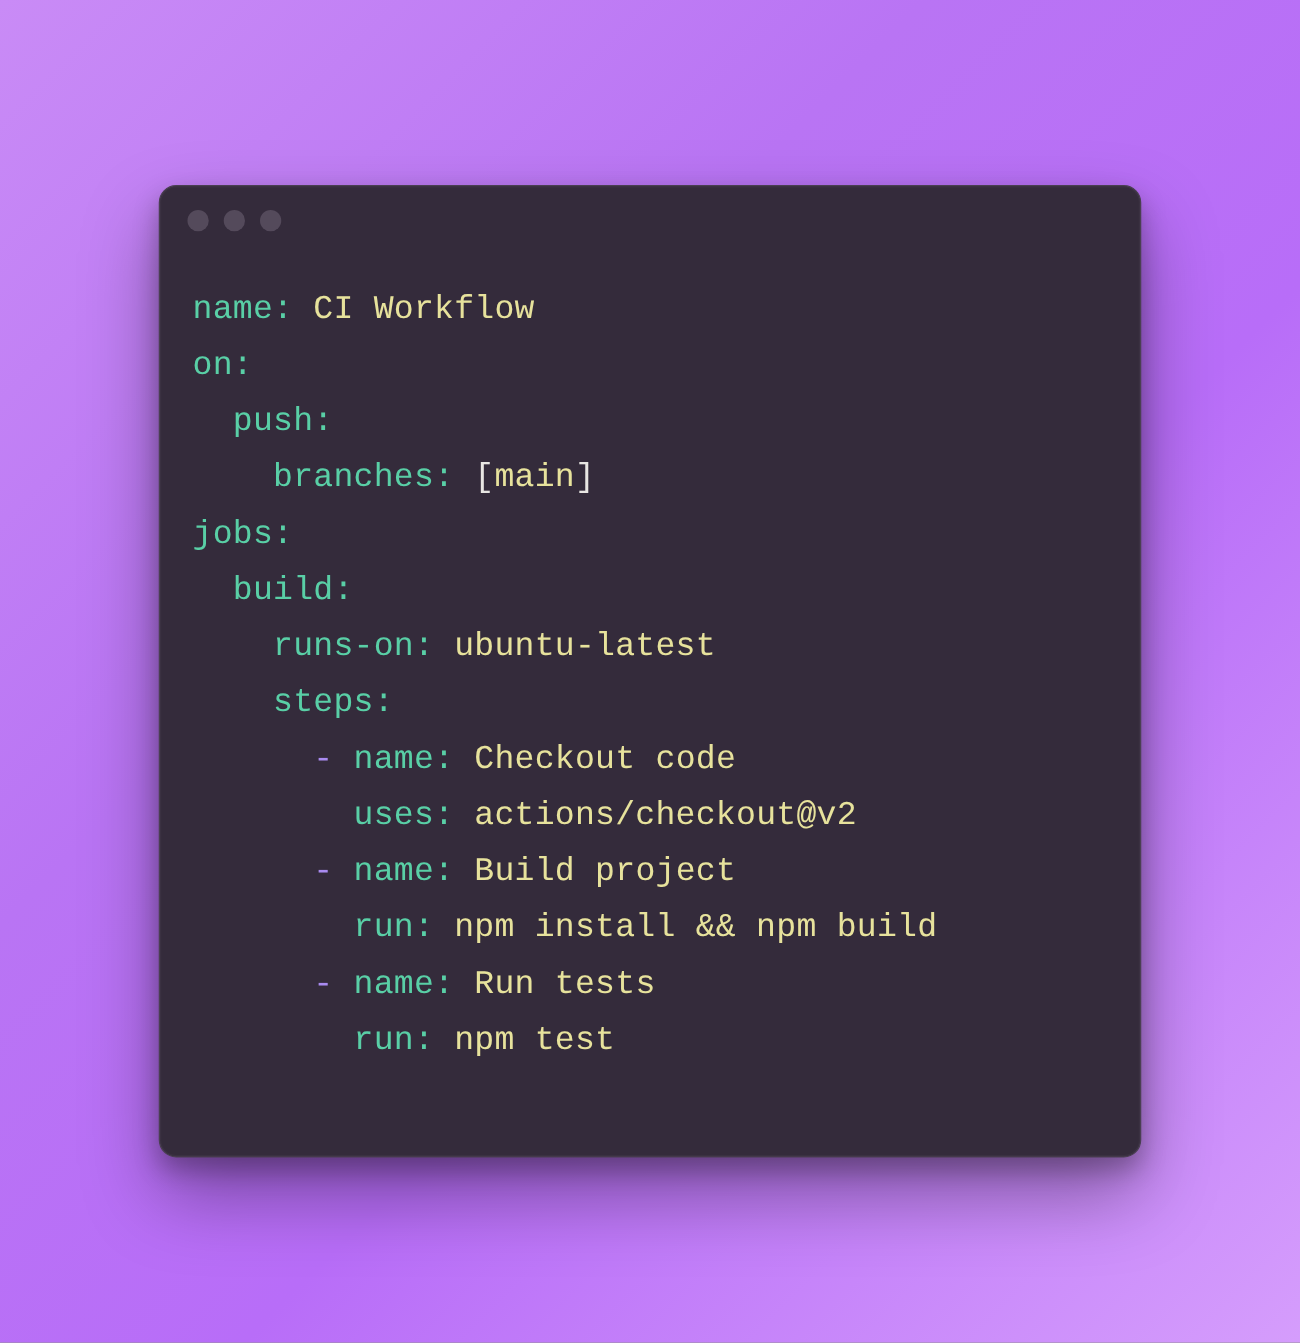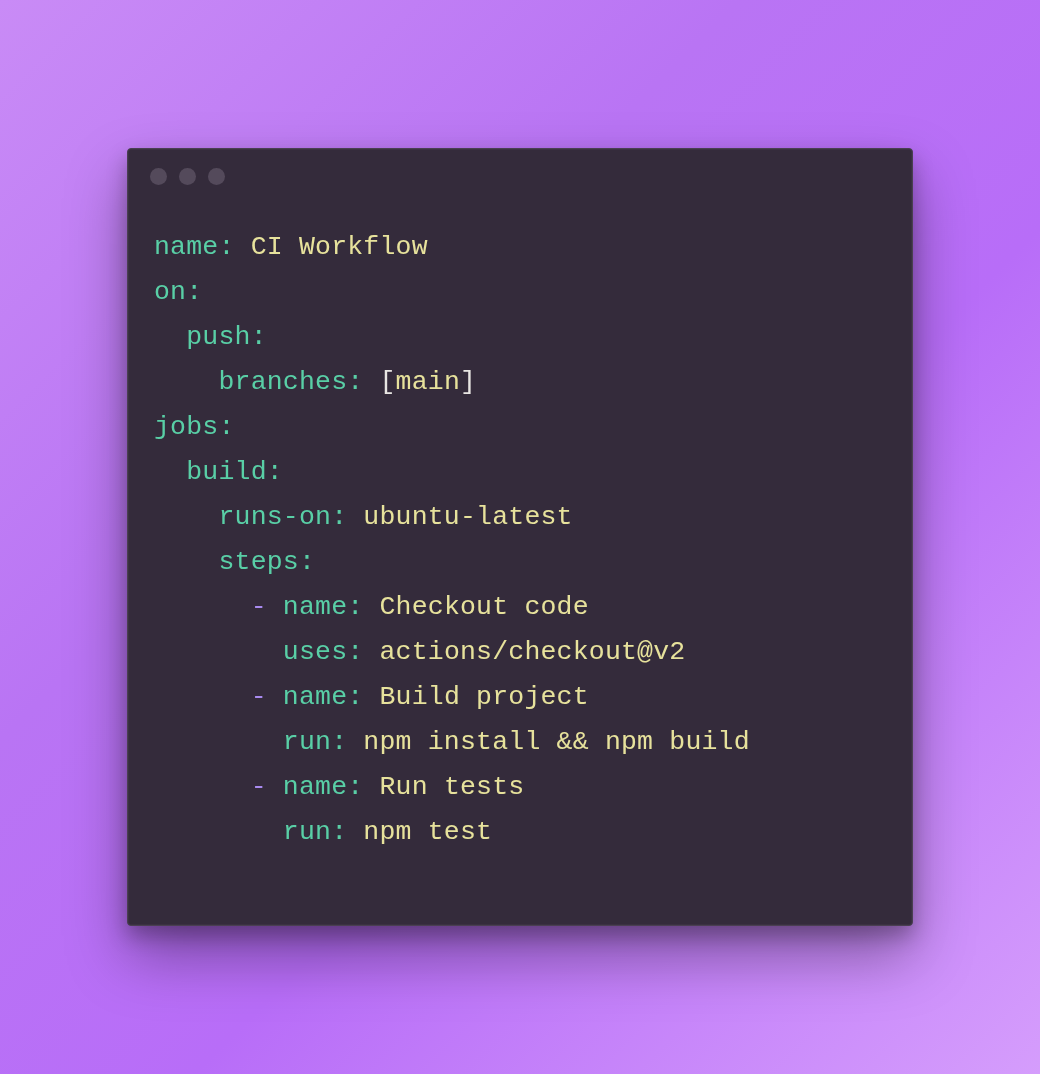--- a/index.html
+++ b/index.html
@@ -12,21 +12,21 @@
   body {
     background: linear-gradient(135deg, #c98bf6 0%, #b974f4 35%, #b86df8 60%, #d59dfc 100%);
     display: flex;
     align-items: center;
     justify-content: center;
     font-family: ui-monospace, SFMono-Regular, "SF Mono", Menlo, Consolas, "Liberation Mono", monospace;
   }
   .window {
     width: 784px;
     background: #342b3b;
-    border-radius: 4px;
+    border-radius: 14px;
     box-shadow:
       0 30px 60px rgba(0,0,0,0.35),
       0 10px 20px rgba(0,0,0,0.25),
       inset 0 0 0 1px rgba(255,255,255,0.03);
     border: 1px solid #4a3f52;
     overflow: hidden;
     position: relative;
   }
   .titlebar {
     height: 56px;

